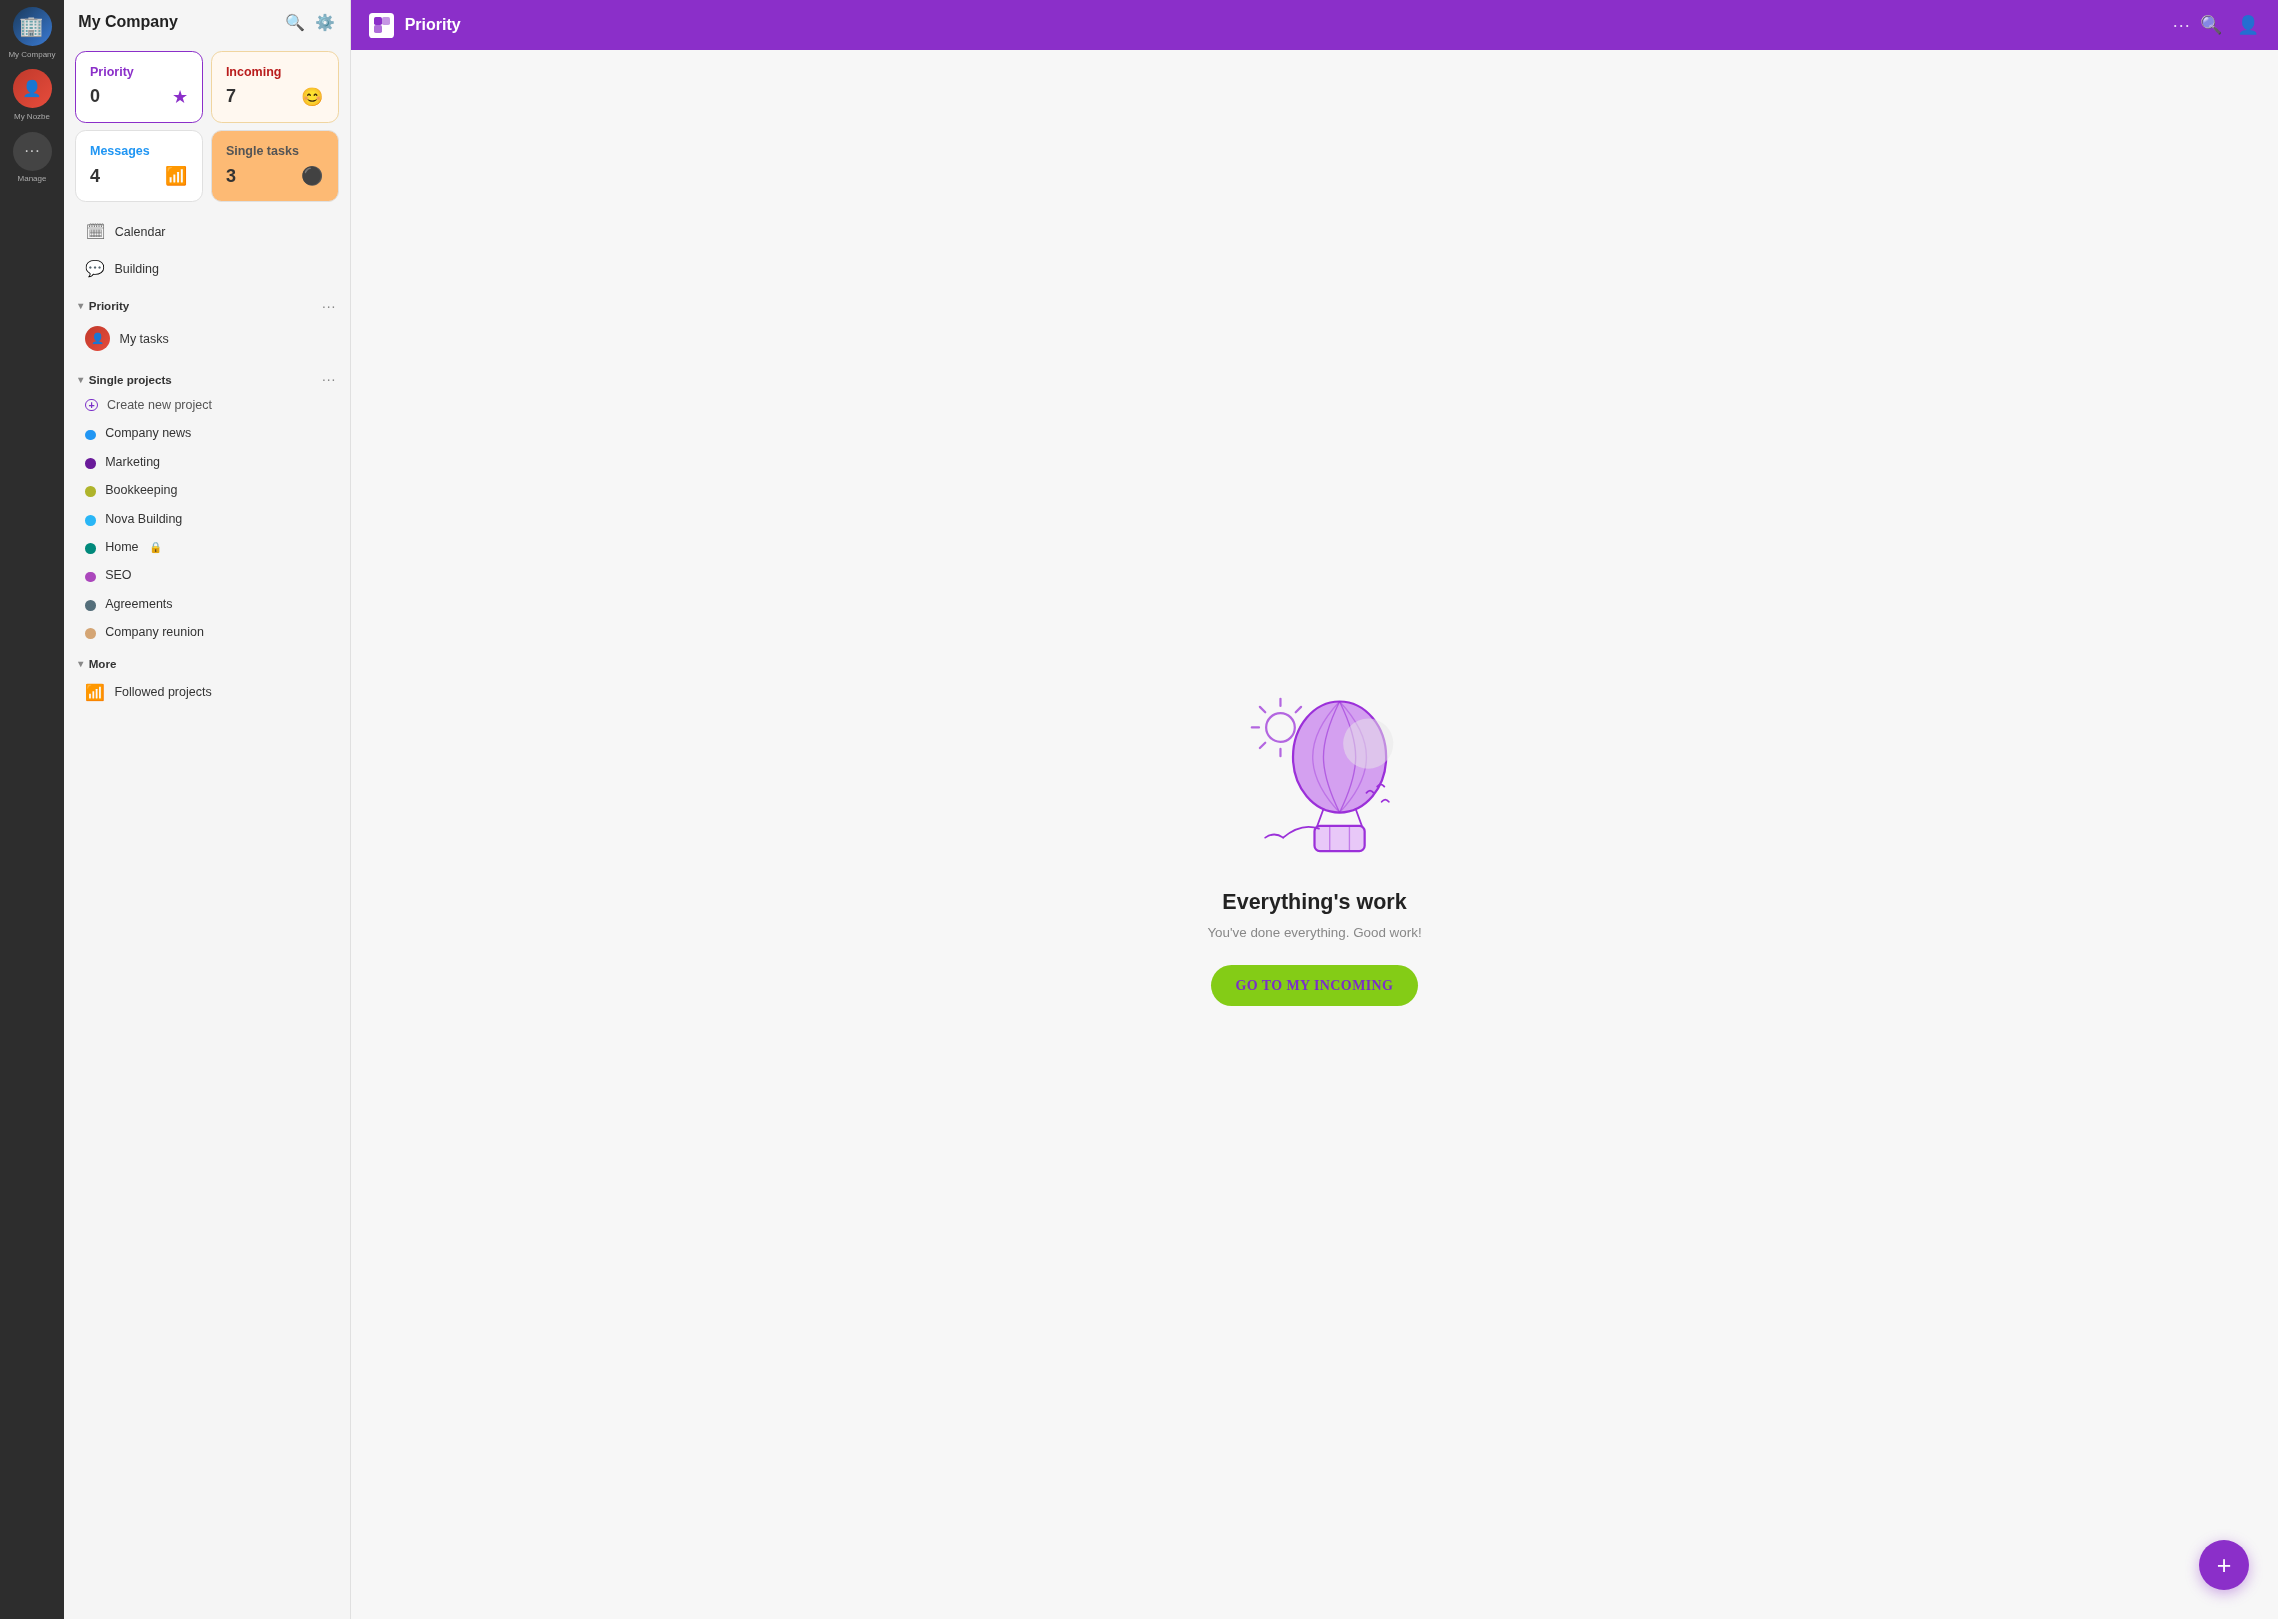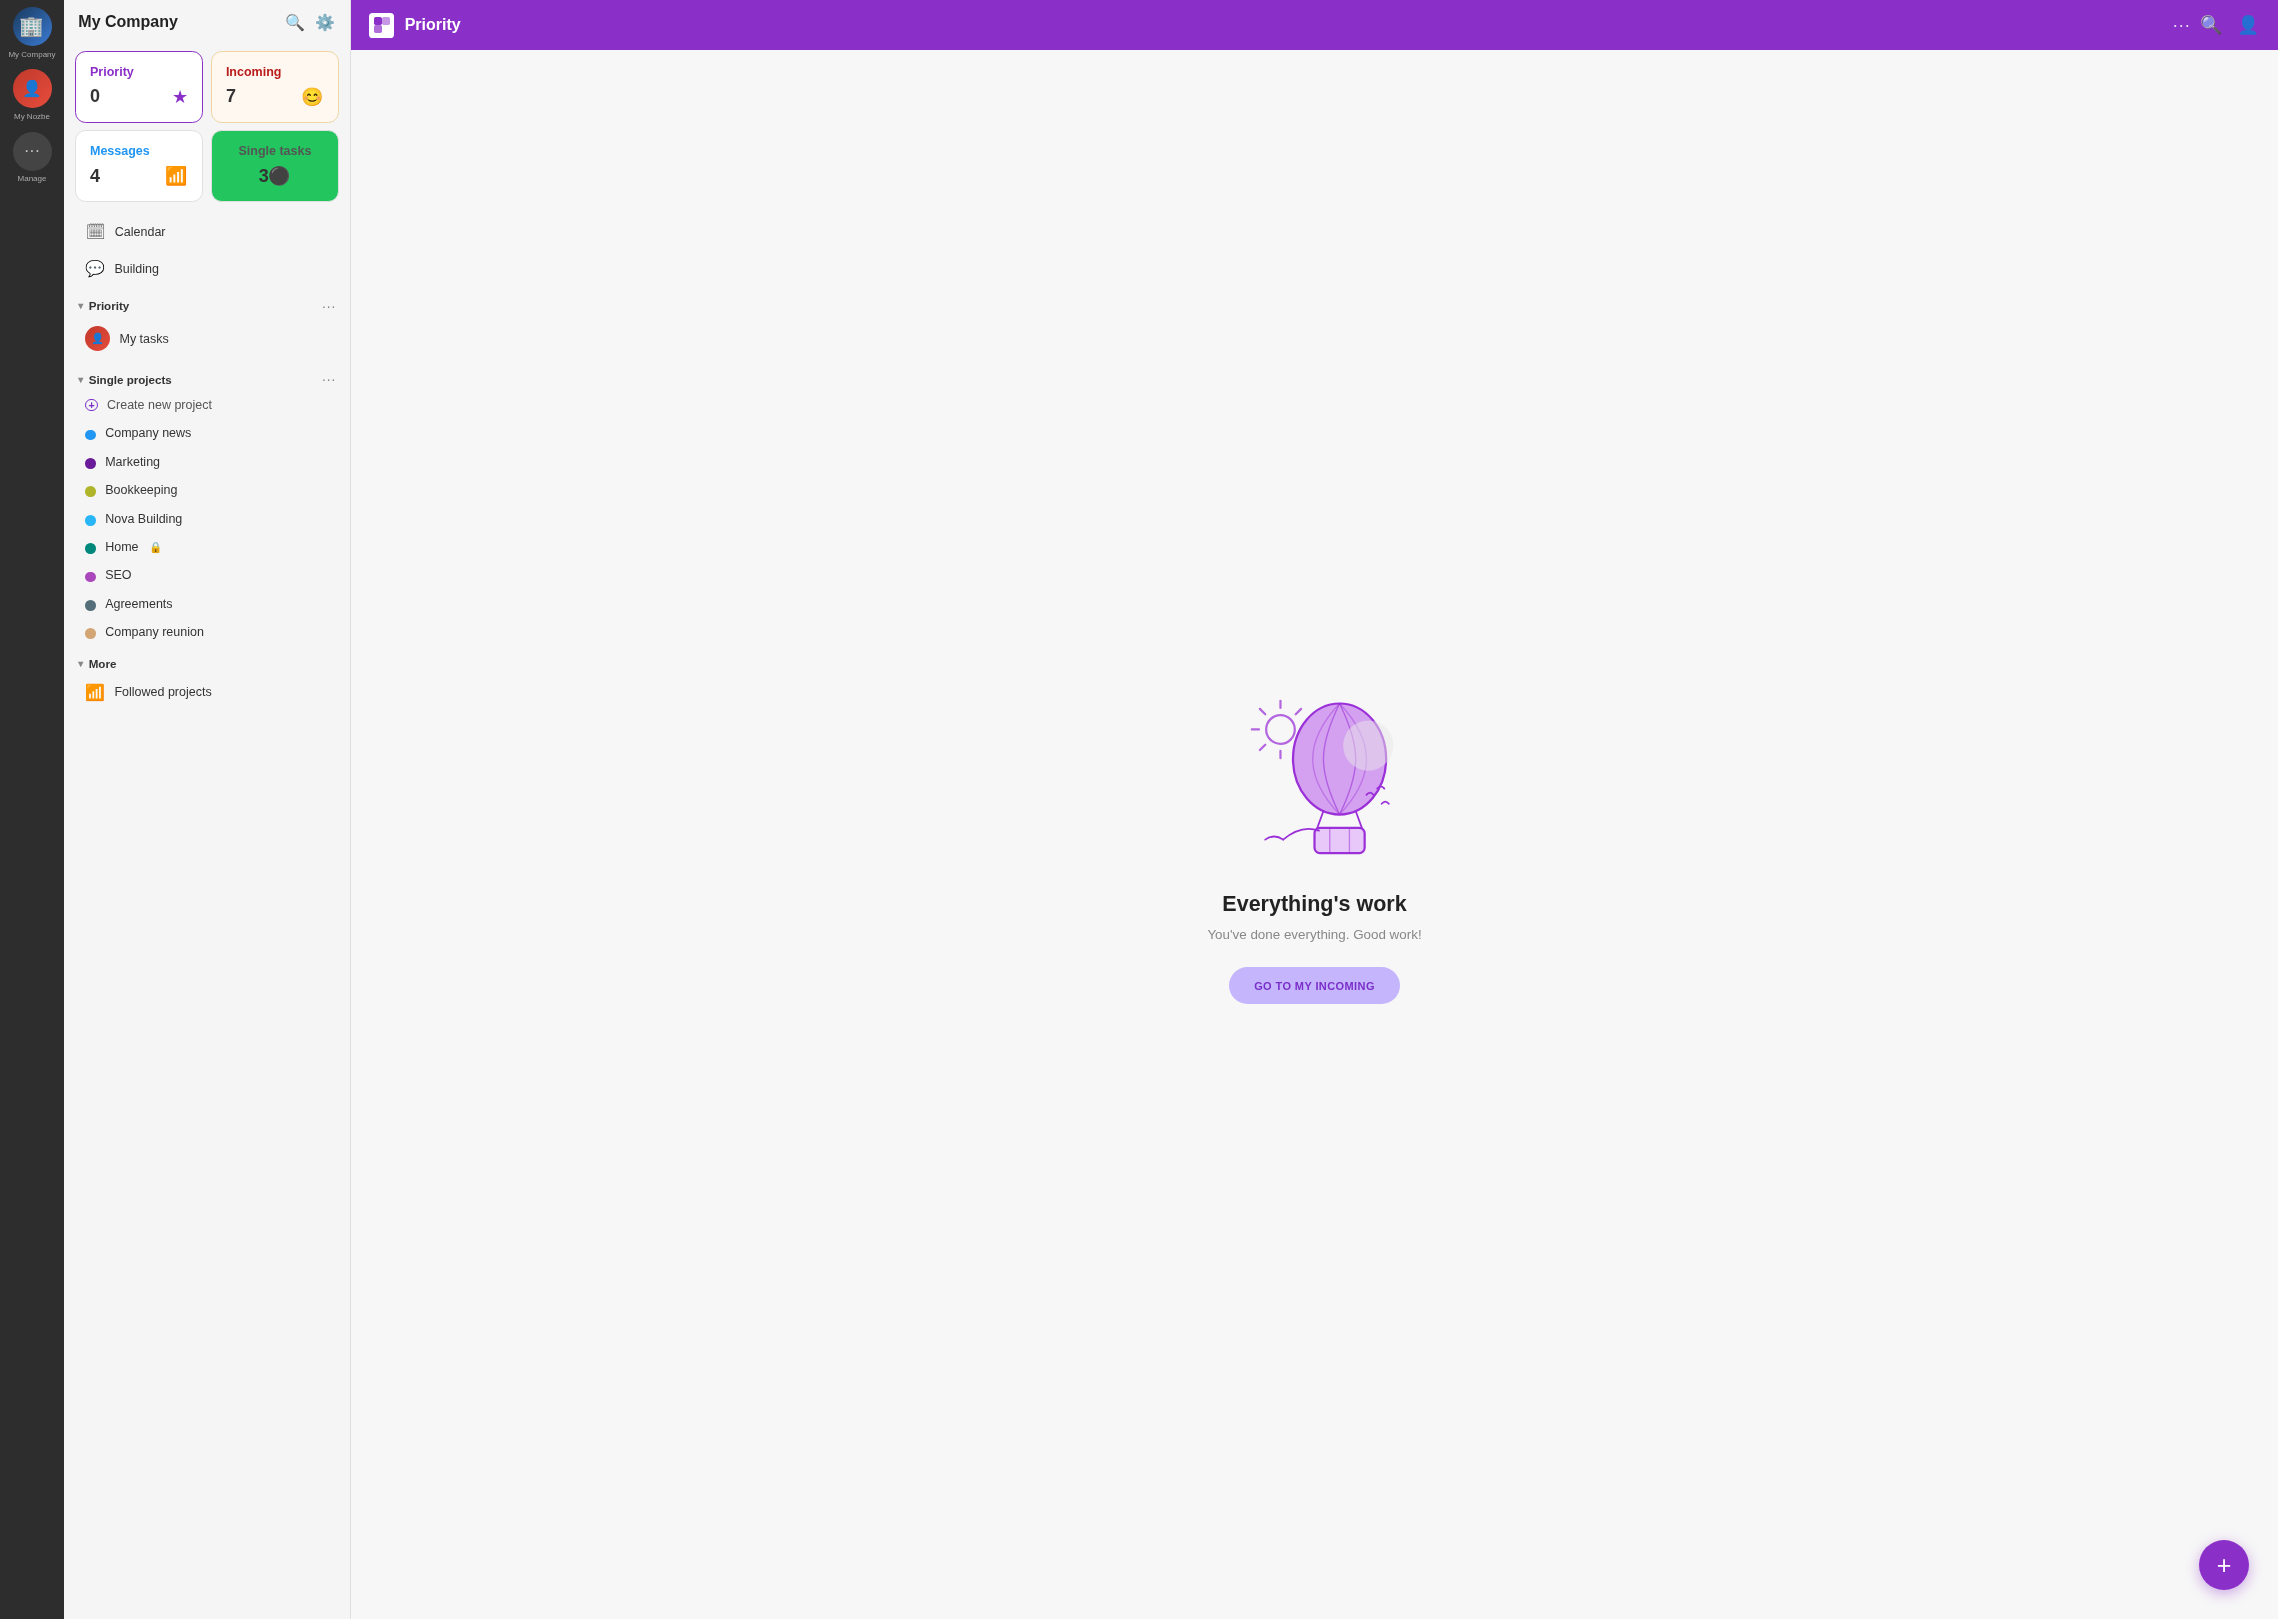--- a/index.html
+++ b/index.html
@@ -119,23 +119,22 @@
     }
     .card.incoming {
       background: #fff8f0;
       border: 0.9px solid #f0d5a0;
     }
     .card.activity {
       background: #fff;
       border: 0.9px solid #e0e0e0;
     }
     .card.single-tasks {
-      background: #22c55e;
+      background: #fdba74;
       border: 0.9px solid #e0e0e0;
-      align-items: center;
     }
     .card-header {
       display: flex;
       align-items: center;
       justify-content: space-between;
     }
     .card-title {
       font-size: 12.5px;
       font-weight: 600;
     }
@@ -333,30 +332,31 @@
       font-weight: 700;
       color: #222;
       margin-bottom: 10.7px;
     }
     .done-subtitle {
       font-size: 13.4px;
       color: #888;
       margin-bottom: 25px;
     }
     .go-incoming-btn {
-      background: #c4b5fd;
+      background: #84cc16;
       color: #7b2fc9;
       border: none;
       border-radius: 21.5px;
       padding: 12.5px 25px;
-      font-size: 11px;
+      font-size: 14px;
       font-weight: 700;
       letter-spacing: 0.4px;
       cursor: pointer;
       text-transform: uppercase;
+      font-family: Liberation Serif, serif;
     }
 
     
     .fab {
       position: fixed;
       bottom: 29px;
       right: 29px;
       width: 50px;
       height: 50px;
       border-radius: 50%;

